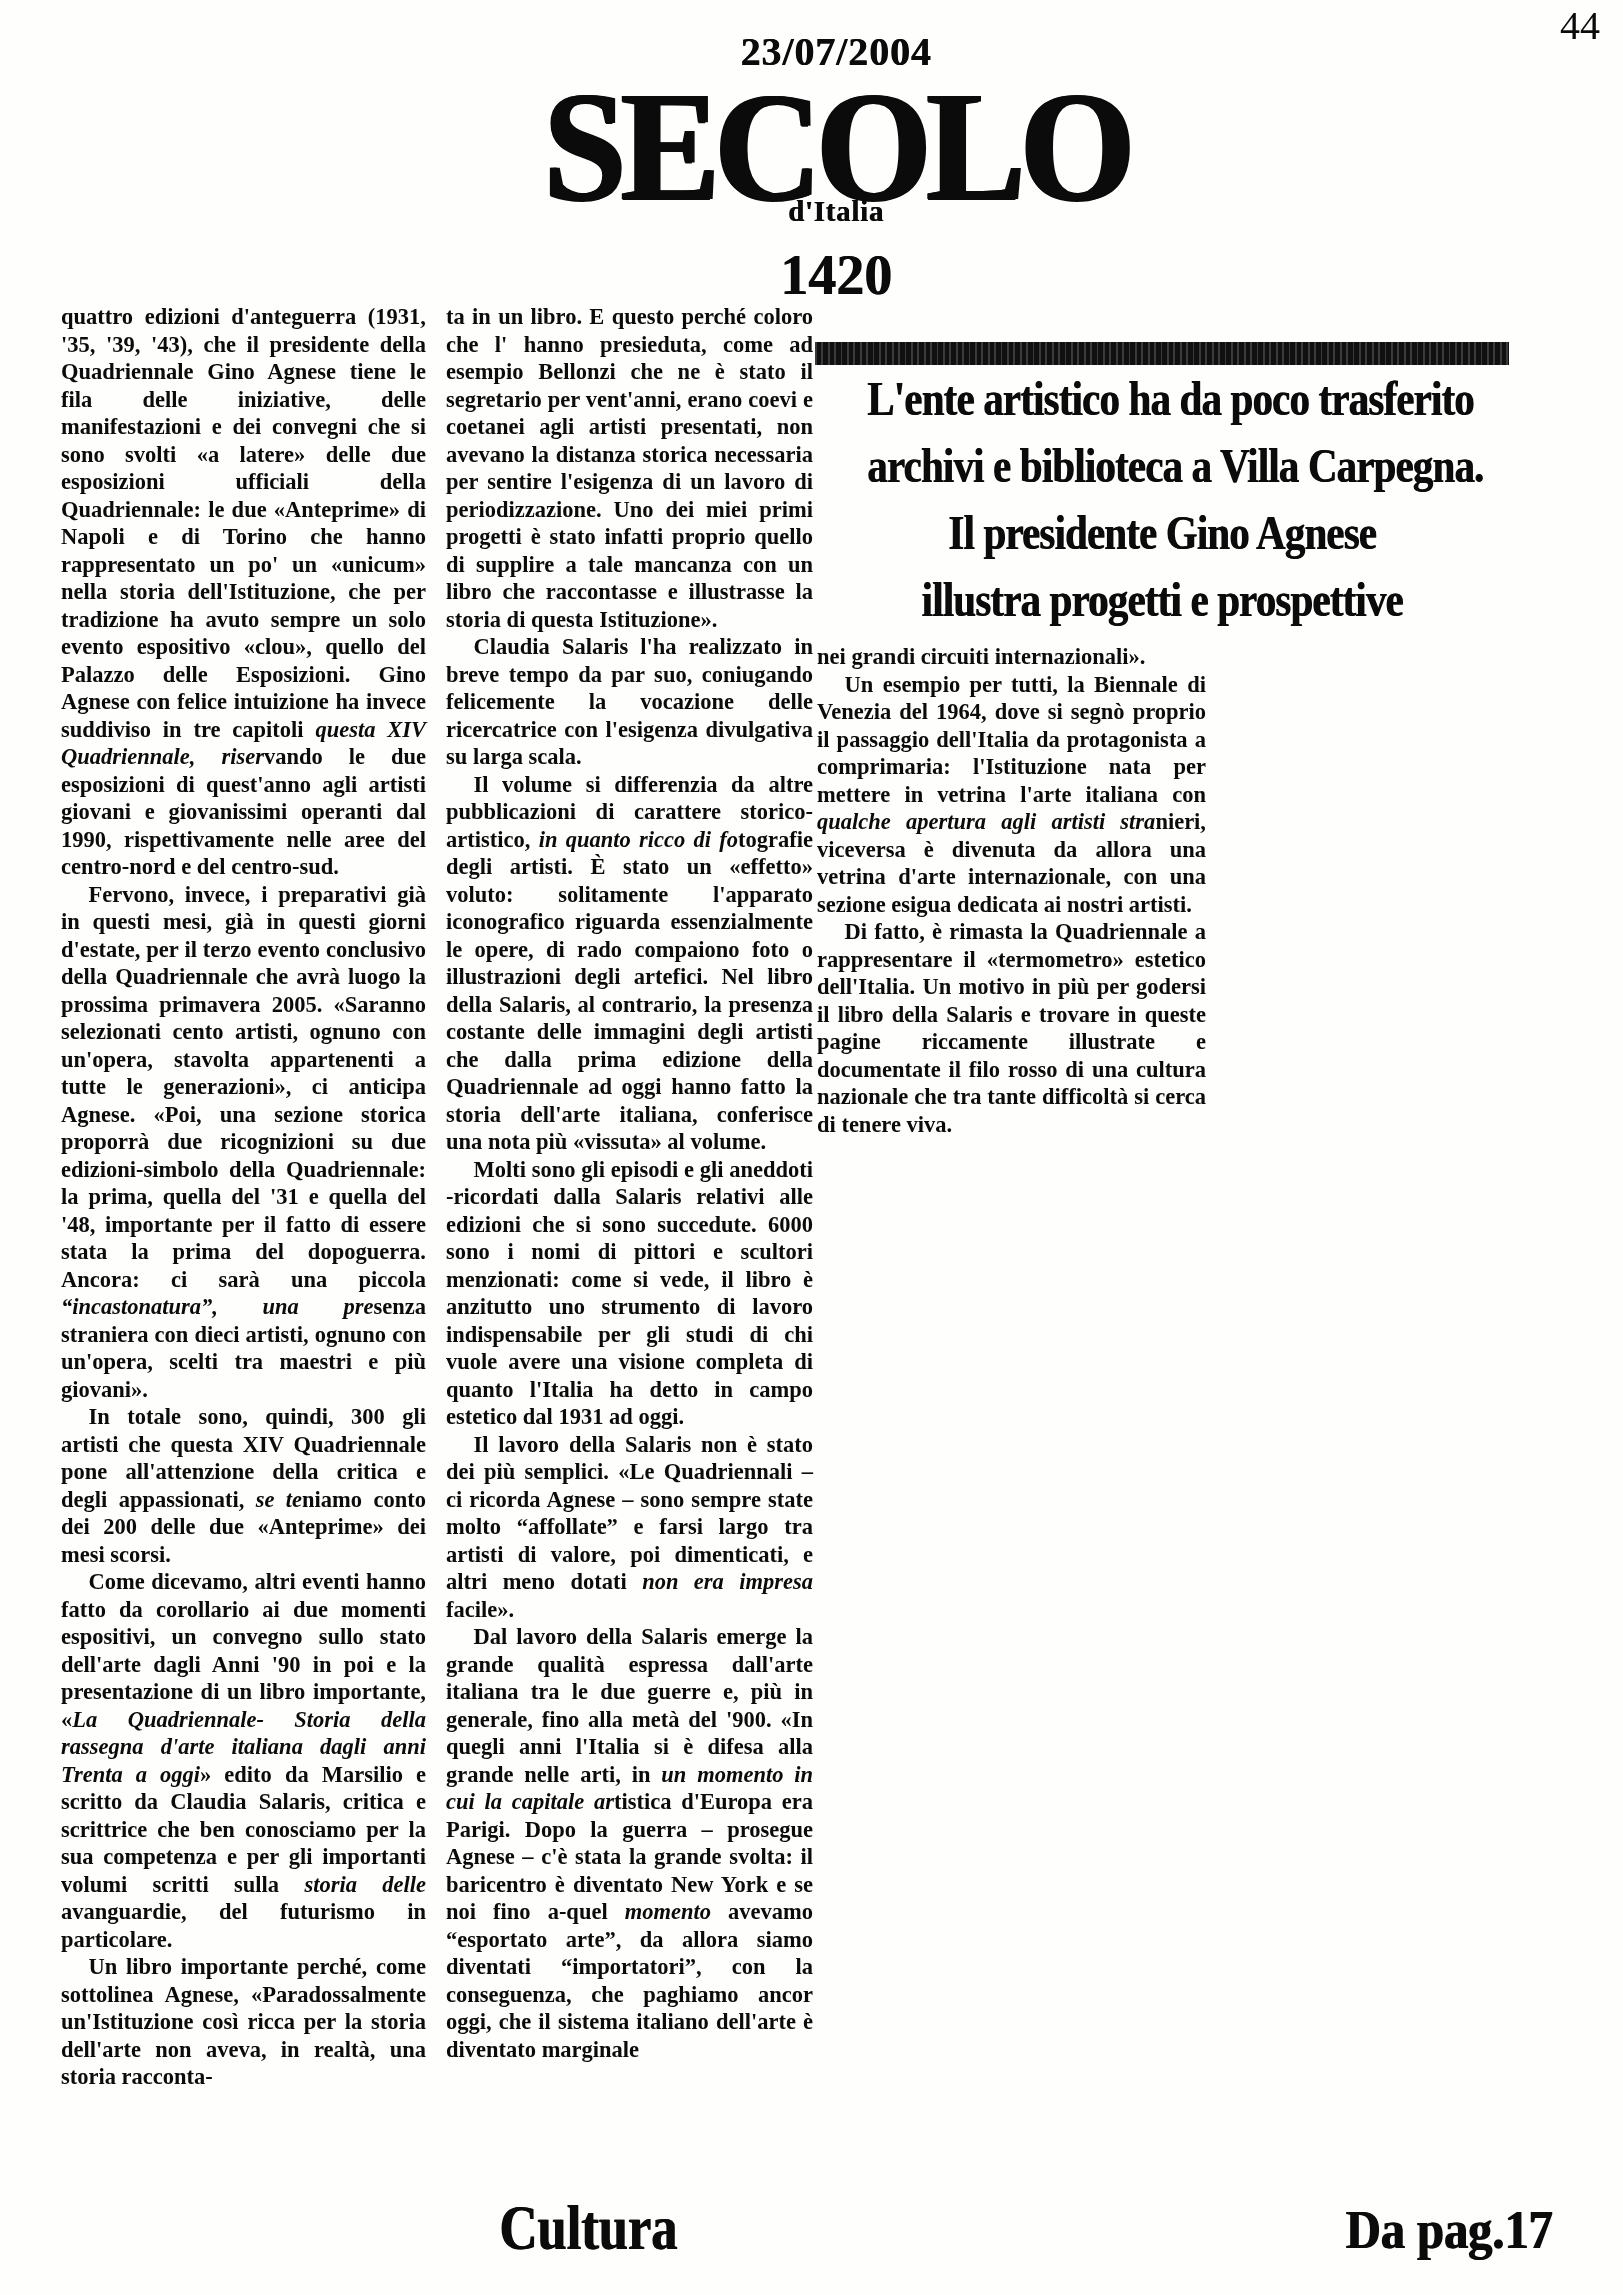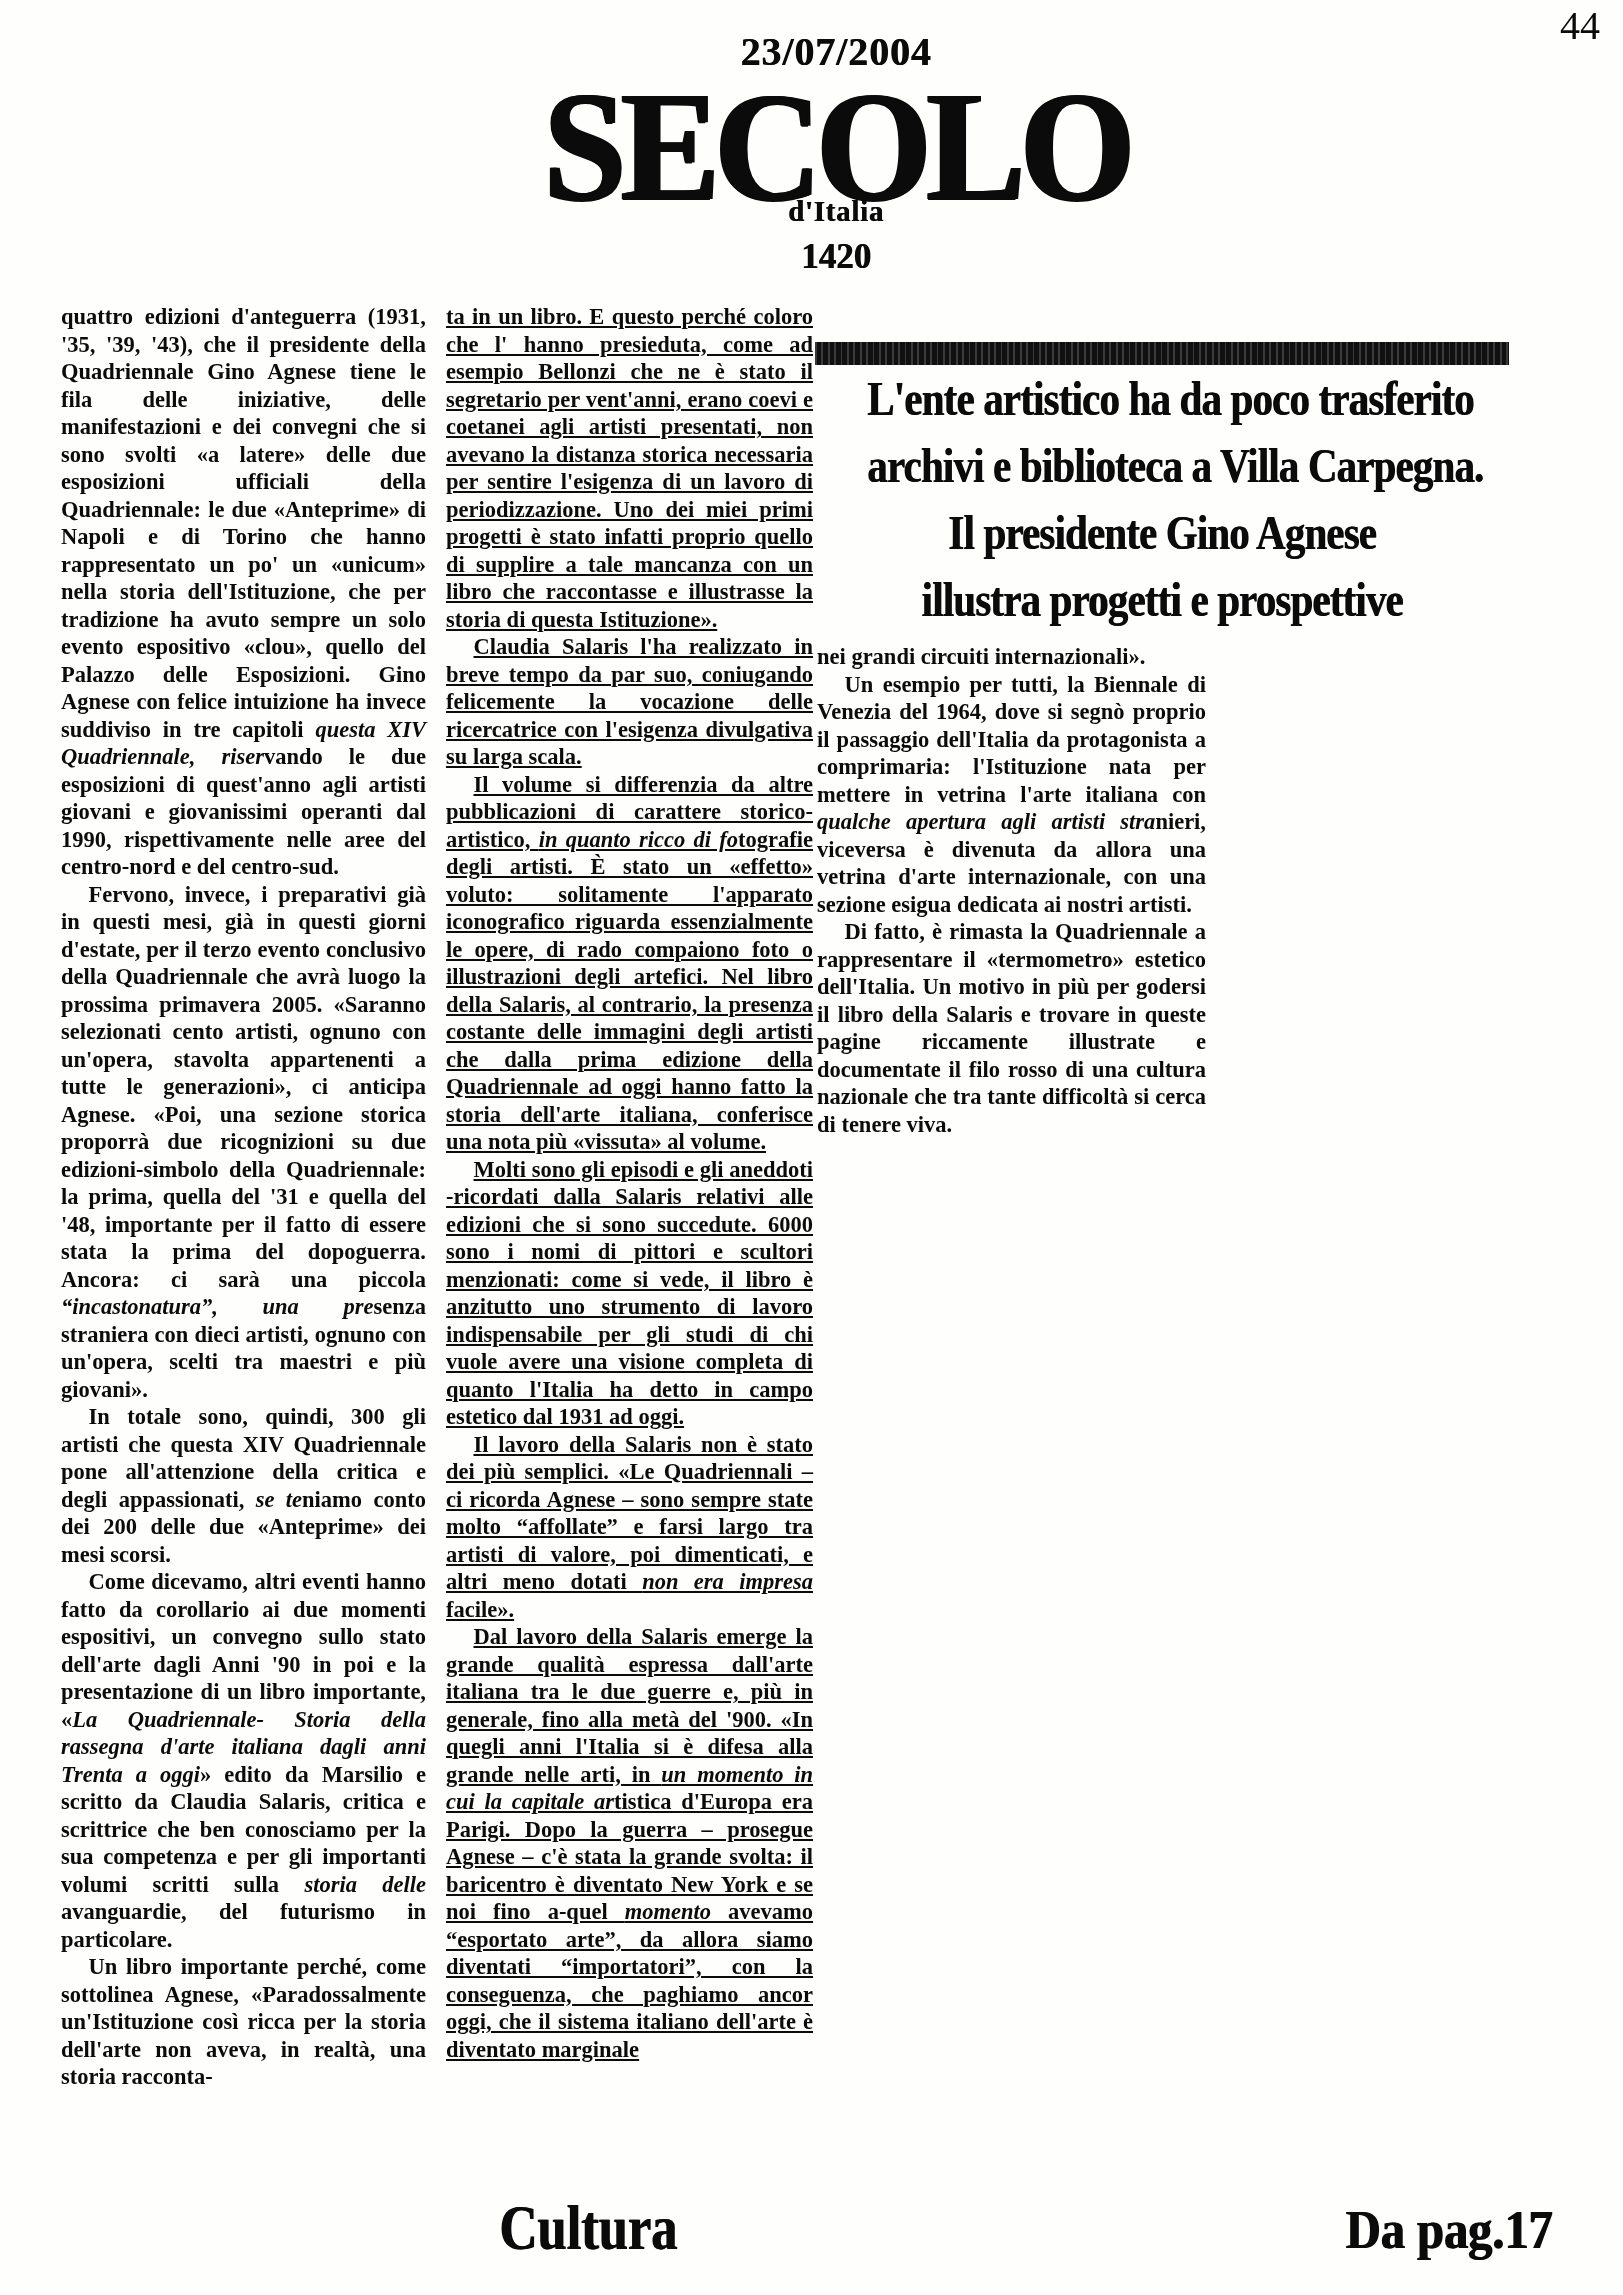--- a/index.html
+++ b/index.html
@@ -9,33 +9,33 @@
     font-family:"Liberation Serif","DejaVu Serif",serif;
   }
   
   .page-number{position:absolute;top:1.8px;right:24px;font-size:40px;font-weight:normal;}
   .masthead{position:absolute;left:496px;top:27.5px;width:680px;text-align:center;}
   .m-date{font-size:40px;font-weight:bold;letter-spacing:0.9px;text-shadow:0.6px 0 0 currentColor;text-align:center;}
   .m-logo{font-size:156px;line-height:0.92;font-weight:bold;letter-spacing:-5.5px;
           transform:scale(0.95,1.0);transform-origin:50% 50%;
           text-shadow:2.8px 0 0 currentColor,-0.9px 0 0 currentColor,0 0.9px 0 currentColor;}
   .m-sub{font-size:28.5px;font-weight:bold;margin-top:-22px;letter-spacing:0.9px;text-shadow:0.6px 0 0 currentColor;}
-  .m-edition{font-size:35px;font-weight:bold;margin-top:9px;text-shadow:0.7px 0 0 currentColor;}
+  .m-edition{font-size:56px;font-weight:bold;margin-top:15px;text-shadow:0.7px 0 0 currentColor;}
   
   .headline-bar{position:absolute;left:815px;top:342px;width:694px;height:23px;background:#101010;
     background-image:repeating-linear-gradient(90deg,rgba(255,255,255,.18) 0 1.8px,rgba(0,0,0,0) 1.8px 6.4px);}
   .headline{position:absolute;left:815px;top:365px;width:694px;font-weight:bold;}
   .headline-line{height:67px;line-height:67px;text-align:center;white-space:nowrap;
     font-size:48px;letter-spacing:-0.9px;transform:scaleX(0.85);transform-origin:50% 50%;
     text-shadow:0.9px 0 0 currentColor;}
   
   .col{position:absolute;text-align:justify;font-size:22.5px;line-height:27.5px;font-weight:bold;
        hyphens:auto;-webkit-hyphens:auto;}
   #col1{left:61px;top:303px;width:365px;}
-  #col2{left:446px;top:303px;width:367px;text-decoration:underline;}
+  #col2{left:446px;top:303px;width:367px;}
   #col3{left:817px;top:643px;width:389px;}
   .para{margin:0;}
   .indent{text-indent:27.5px;}
   .it{font-style:italic;}
   
   .footer-section{position:absolute;left:432px;top:2191px;width:312px;text-align:center;
     font-size:64px;font-weight:bold;transform:scaleX(0.82);transform-origin:50% 0;
     text-shadow:1.4px 0 0 currentColor;}
   .footer-ref{position:absolute;right:72px;top:2198px;font-size:55px;font-weight:bold;
     transform:scaleX(0.88);transform-origin:100% 0;text-shadow:1.4px 0 0 currentColor;}

